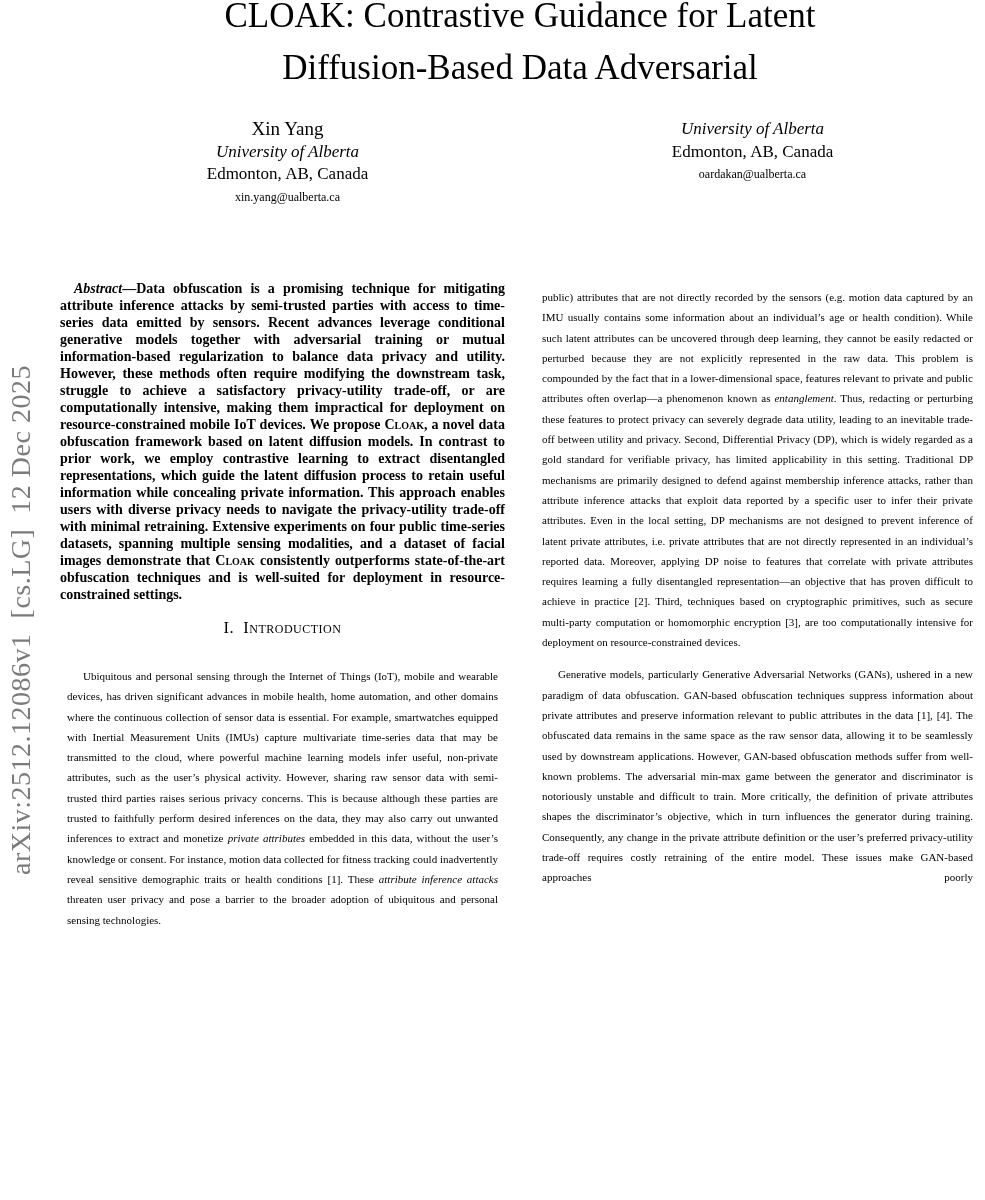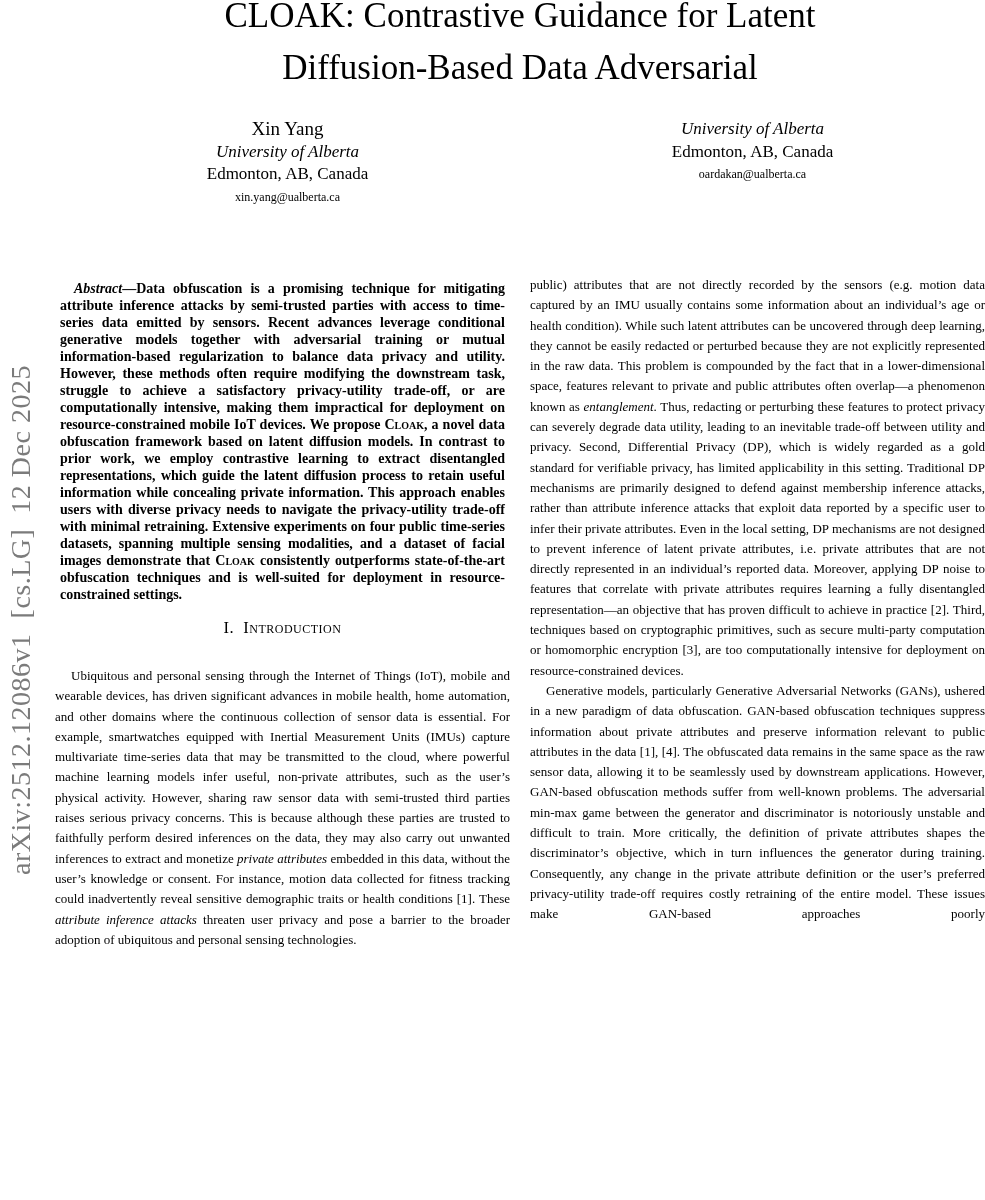--- a/index.html
+++ b/index.html
@@ -44,21 +44,21 @@
     margin:5px; font-size:14px; line-height:17px;
     font-weight:bold; text-indent:14px;
   }
   .sec-heading {
     margin:15px 0 28px; text-align:center;
     font-size:16.5px; font-weight:normal;
     font-variant:small-caps; letter-spacing:0.5px;
   }
   .sec-heading .sec-num { margin-right:9px; }
   .para {
-    margin:0; font-size:13px; line-height:20.3px;
+    margin:12px; font-size:11px; line-height:20.3px;
     text-indent:16px;
   }
   .para.no-indent { text-indent:0; }
   .para.cut-justify { text-align-last:justify; }
 
   
   .seg-n   {}
   .seg-i   { font-style:italic; }
   .seg-b   { font-weight:bold; }
   .seg-bi  { font-weight:bold; font-style:italic; }

